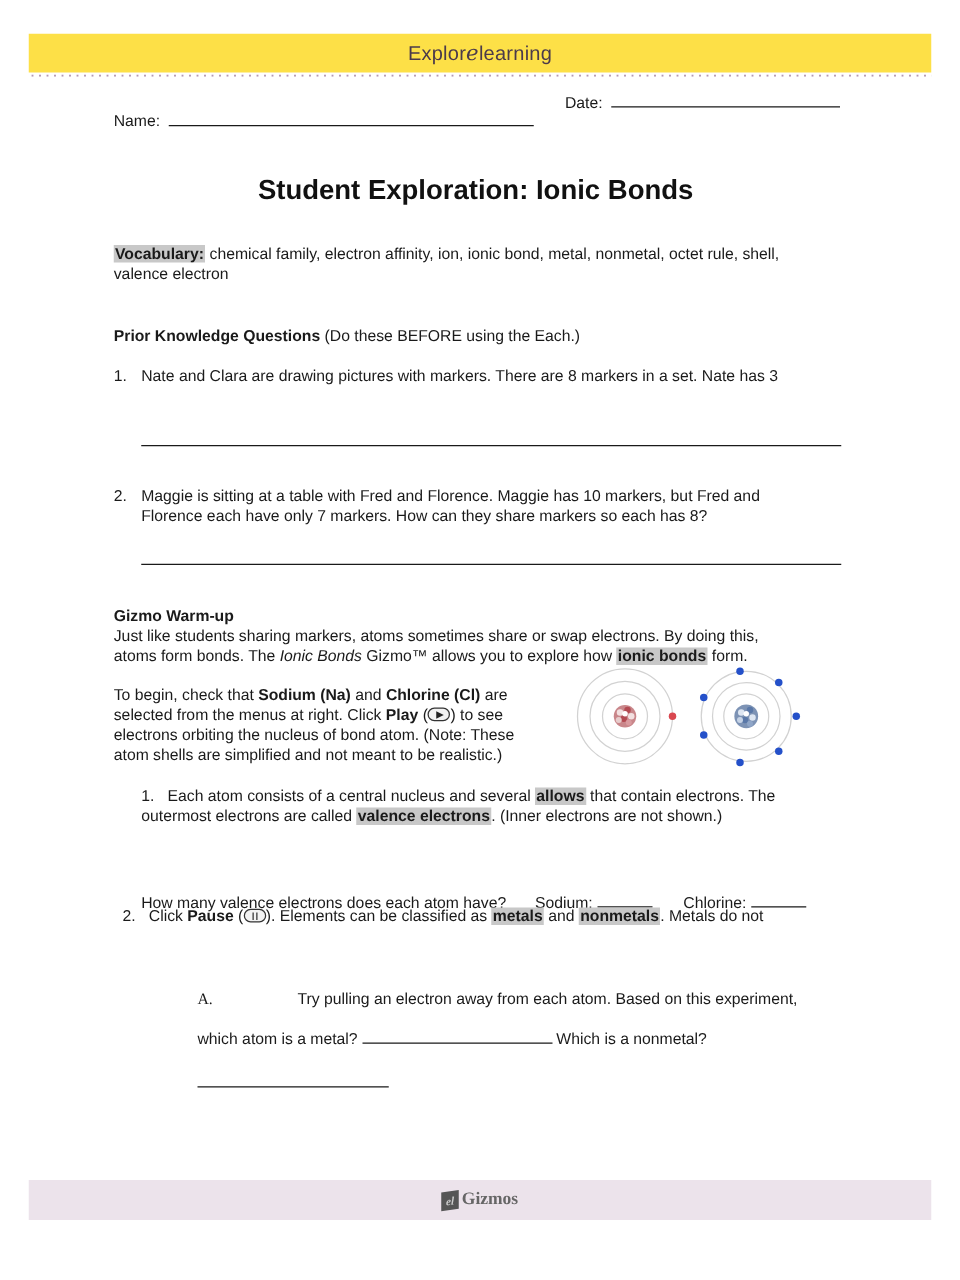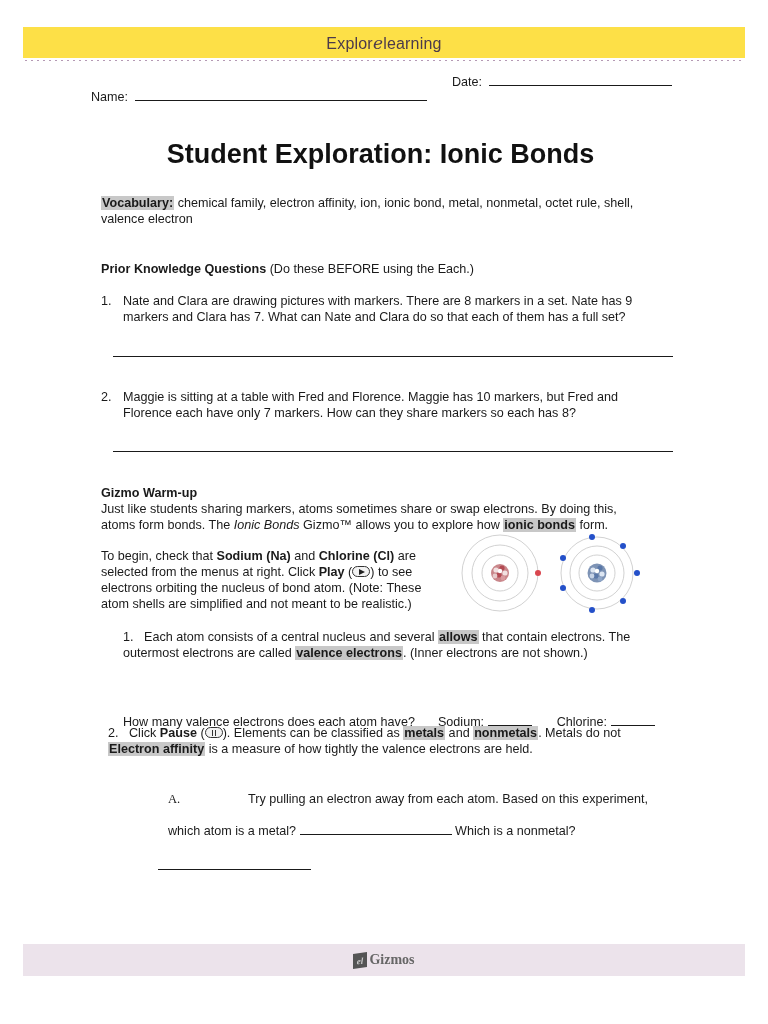--- a/index.html
+++ b/index.html
@@ -92,25 +92,25 @@
       font-weight: bold;
       padding: 0 1px;
     }
     b { font-weight: bold; }
 
     .title {
       left: 0;
       width: 761px;
       top: 139px;
       text-align: center;
-      font-size: 27px;
+      font-size: 22px;
       font-weight: bold;
       color: #111;
     }
-    .p { line-height: 16px; margin-left: 10px; }
+    .p { line-height: 16px; }
     .answer-line {
       border-bottom: 1px solid #1a1a1a;
       height: 0;
     }
     .btn-icon {
       display: inline-block;
       width: 18px;
       height: 11px;
       border: 1.4px solid #333;
       border-radius: 7px;
@@ -169,22 +169,21 @@
 </div>
 
 <div class="abs p" style="left:91px; top:261px;">
   <b>Prior Knowledge Questions</b>
   <span>(Do these BEFORE using the Each.)</span>
 </div>
 
 <div class="abs p" style="left:91px; top:293px;">
   <span style="position:absolute; left:0;">1.</span>
   <div style="margin-left:22px; width:580px;">
-    <div>Nate and Clara are drawing pictures with markers. There are 8 markers in a set. Nate has 9</div>
-    <div>markers and Clara has 7. What can Nate and Clara do so that each of them has a full set?</div>
+    <div>Nate and Clara are drawing pictures with markers. There are 8 markers in a set. Nate has 3</div>
   </div>
 </div>
 <div class="abs answer-line" style="left:113px; top:356px; width:560px;"></div>
 
 <div class="abs p" style="left:91px; top:389px;">
   <span style="position:absolute; left:0;">2.</span>
   <div style="margin-left:22px; width:580px;">
     <div>Maggie is sitting at a table with Fred and Florence. Maggie has 10 markers, but Fred and</div>
     <div>Florence each have only 7 markers. How can they share markers so each has 8?</div>
   </div>
@@ -268,23 +267,20 @@
   <span class="line" style="width:44px;"></span>
   <span style="display:inline-block; width:18px;"></span>
   <span>Chlorine:</span>
   <span class="line" style="width:44px;"></span>
 </div>
 
 <div class="abs p" style="left:98px; top:725px; width:590px;">
   <div>
     <span>2.</span>&nbsp;&nbsp;&nbsp;<span>Click </span><b>Pause</b><span> (</span><span class="btn-icon"><span class="bars"></span></span><span>). Elements can be classified as </span><span class="hl">metals</span><span> and </span><span class="hl">nonmetals</span><span>. Metals do not</span>
   </div>
-  <div>
-    <span class="hl">Electron affinity</span><span> is a measure of how tightly the valence electrons are held.</span>
-  </div>
 </div>
 
 <div class="abs p" style="left:158px; top:791px; width:540px;">
   <span style="font-family:'Liberation Serif', serif;">A.</span>
   <span style="position:absolute; left:80px;">Try pulling an electron away from each atom. Based on this experiment,</span>
 </div>
 <div class="abs p" style="left:158px; top:823px; width:540px;">
   <span>which atom is a metal?</span>
   <span class="line" style="width:152px;"></span>
   <span>Which is a nonmetal?</span>

